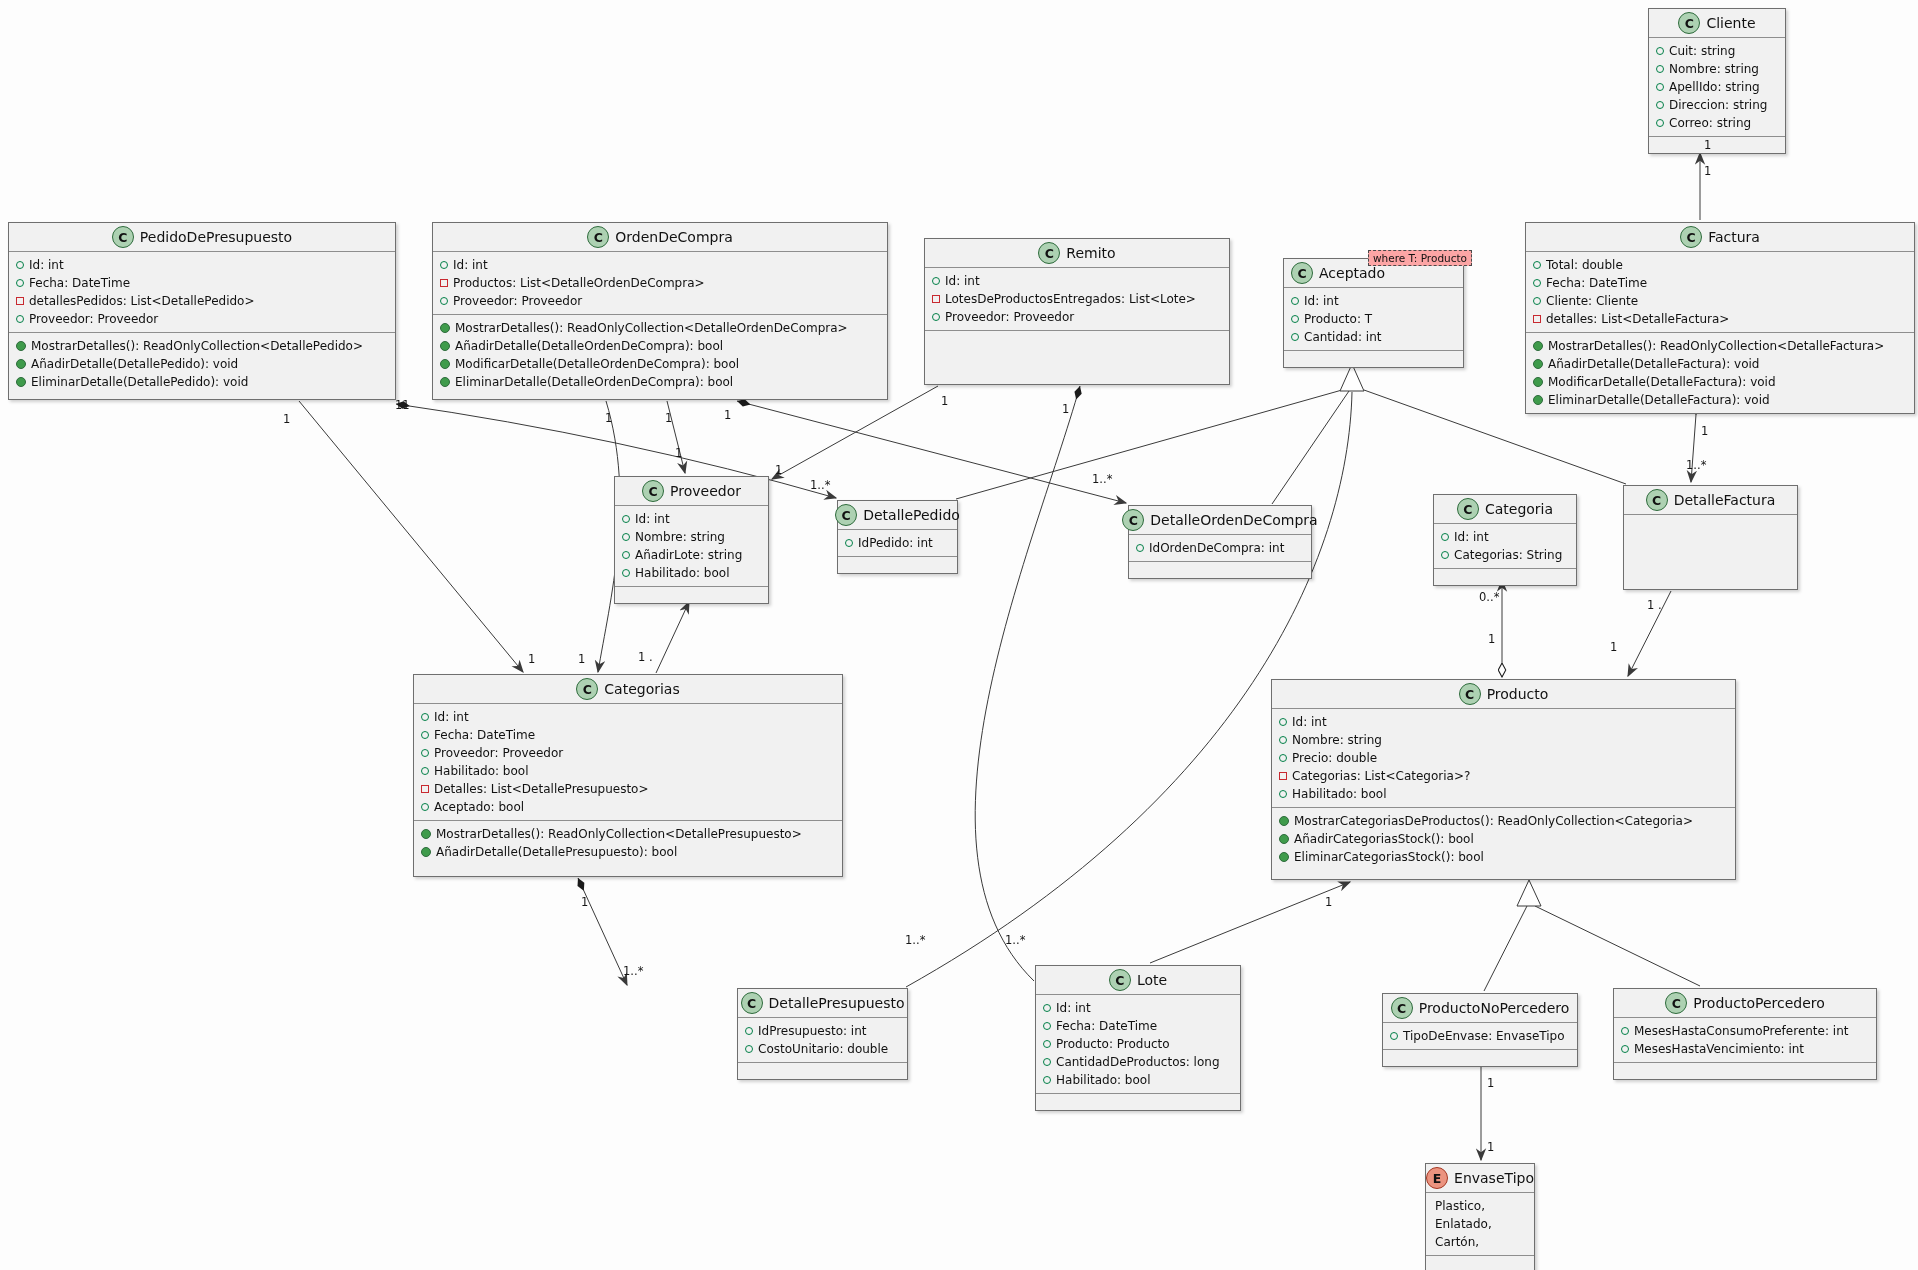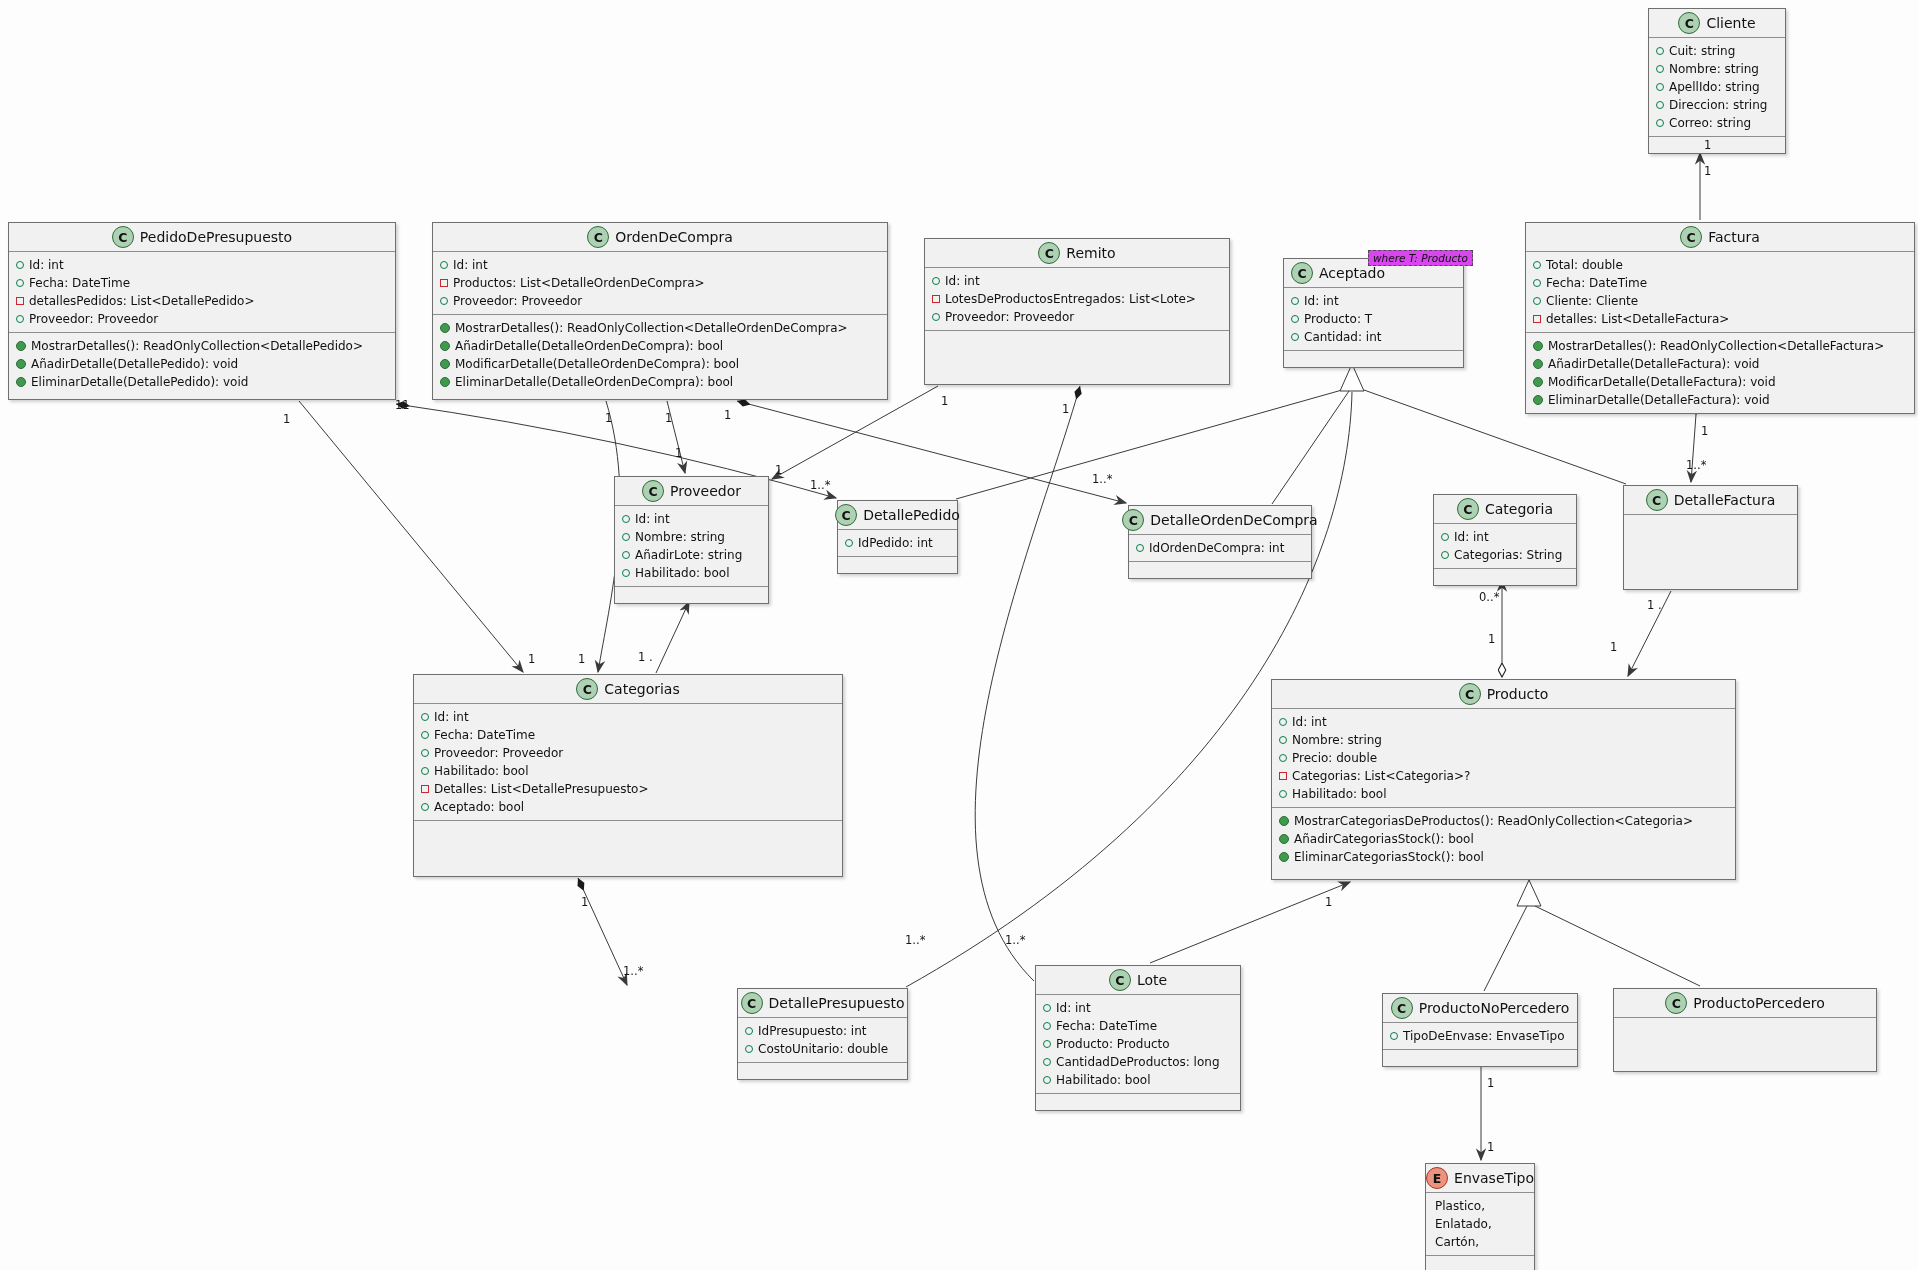--- a/index.html
+++ b/index.html
@@ -21,21 +21,21 @@
   .uml-comp{padding:4px 7px;border-bottom:1px solid #8E8E8E;}
   .uml-comp.last{border-bottom:none;flex:1;min-height:8px;}
   .row{display:flex;align-items:center;gap:5px;line-height:18px;font-size:12px;white-space:nowrap;}
   .row .txt{white-space:nowrap;}
   .ic{flex:0 0 auto;}
   .ic-public{width:6px;height:6px;border:1.5px solid #038048;border-radius:50%;}
   .ic-private{width:6px;height:6px;border:1.5px solid #C82930;}
   .ic-method{width:8px;height:8px;border:1px solid #2E6B3C;border-radius:50%;background:#3F9B4B;}
   .enum-val{padding-left:2px;}
   .mult{position:absolute;font-size:11.5px;color:#161616;white-space:nowrap;z-index:3;}
-  .note{position:absolute;border:1px dashed #4A4A4A;background:#d946ef;font-style:italic;
+  .note{position:absolute;border:1px dashed #4A4A4A;background:#fca5a5;
         font-size:10.5px;padding:1px 4px;z-index:4;white-space:nowrap;}
 </style>
 </head>
 <body>
 
 <div id="canvas">
   <svg id="edges" width="1918" height="1270">
     <defs>
       <marker id="arrow" viewBox="0 0 10 8" refX="9" refY="4" markerWidth="13" markerHeight="11" orient="auto-start-reverse">
         <path d="M0,0 L10,4 L0,8 L3,4 Z" fill="#3A3A3A"></path>
@@ -359,20 +359,30 @@
         </div>
         <div class="row">
           <span class="ic ic-private"></span>
           <span class="txt">Detalles: List&lt;DetallePresupuesto&gt;</span>
         </div>
         <div class="row">
           <span class="ic ic-public"></span>
           <span class="txt">Aceptado: bool</span>
         </div>
       </div>
+      <div class="uml-comp last">
+        <div class="row">
+          <span class="ic ic-method"></span>
+          <span class="txt">MostrarDetalles(): ReadOnlyCollection&lt;DetallePresupuesto&gt;</span>
+        </div>
+        <div class="row">
+          <span class="ic ic-method"></span>
+          <span class="txt">AñadirDetalle(DetallePresupuesto): bool</span>
+        </div>
+      </div>
     </div>
     <div class="uml-box" style="left: 1271px; top: 679px; width: 465px; min-height: 201px;">
       <div class="uml-header">
         <span class="badge">C</span>
         <span class="uml-name">Producto</span>
       </div>
       <div class="uml-comp">
         <div class="row">
           <span class="ic ic-public"></span>
           <span class="txt">Id: int</span>
@@ -465,20 +475,30 @@
           <span class="ic ic-public"></span>
           <span class="txt">TipoDeEnvase: EnvaseTipo</span>
         </div>
       </div>
       <div class="uml-comp last"></div>
     </div>
     <div class="uml-box" style="left: 1613px; top: 988px; width: 264px; min-height: 84px;">
       <div class="uml-header">
         <span class="badge">C</span>
         <span class="uml-name">ProductoPercedero</span>
+      </div>
+      <div class="uml-comp">
+        <div class="row">
+          <span class="ic ic-public"></span>
+          <span class="txt">MesesHastaConsumoPreferente: int</span>
+        </div>
+        <div class="row">
+          <span class="ic ic-public"></span>
+          <span class="txt">MesesHastaVencimiento: int</span>
+        </div>
       </div>
       <div class="uml-comp last"></div>
     </div>
     <div class="uml-box" style="left: 1425px; top: 1163px; width: 110px; min-height: 99px;">
       <div class="uml-header">
         <span class="badge enum">E</span>
         <span class="uml-name">EnvaseTipo</span>
       </div>
       <div class="uml-comp">
         <div class="row enum-val">

